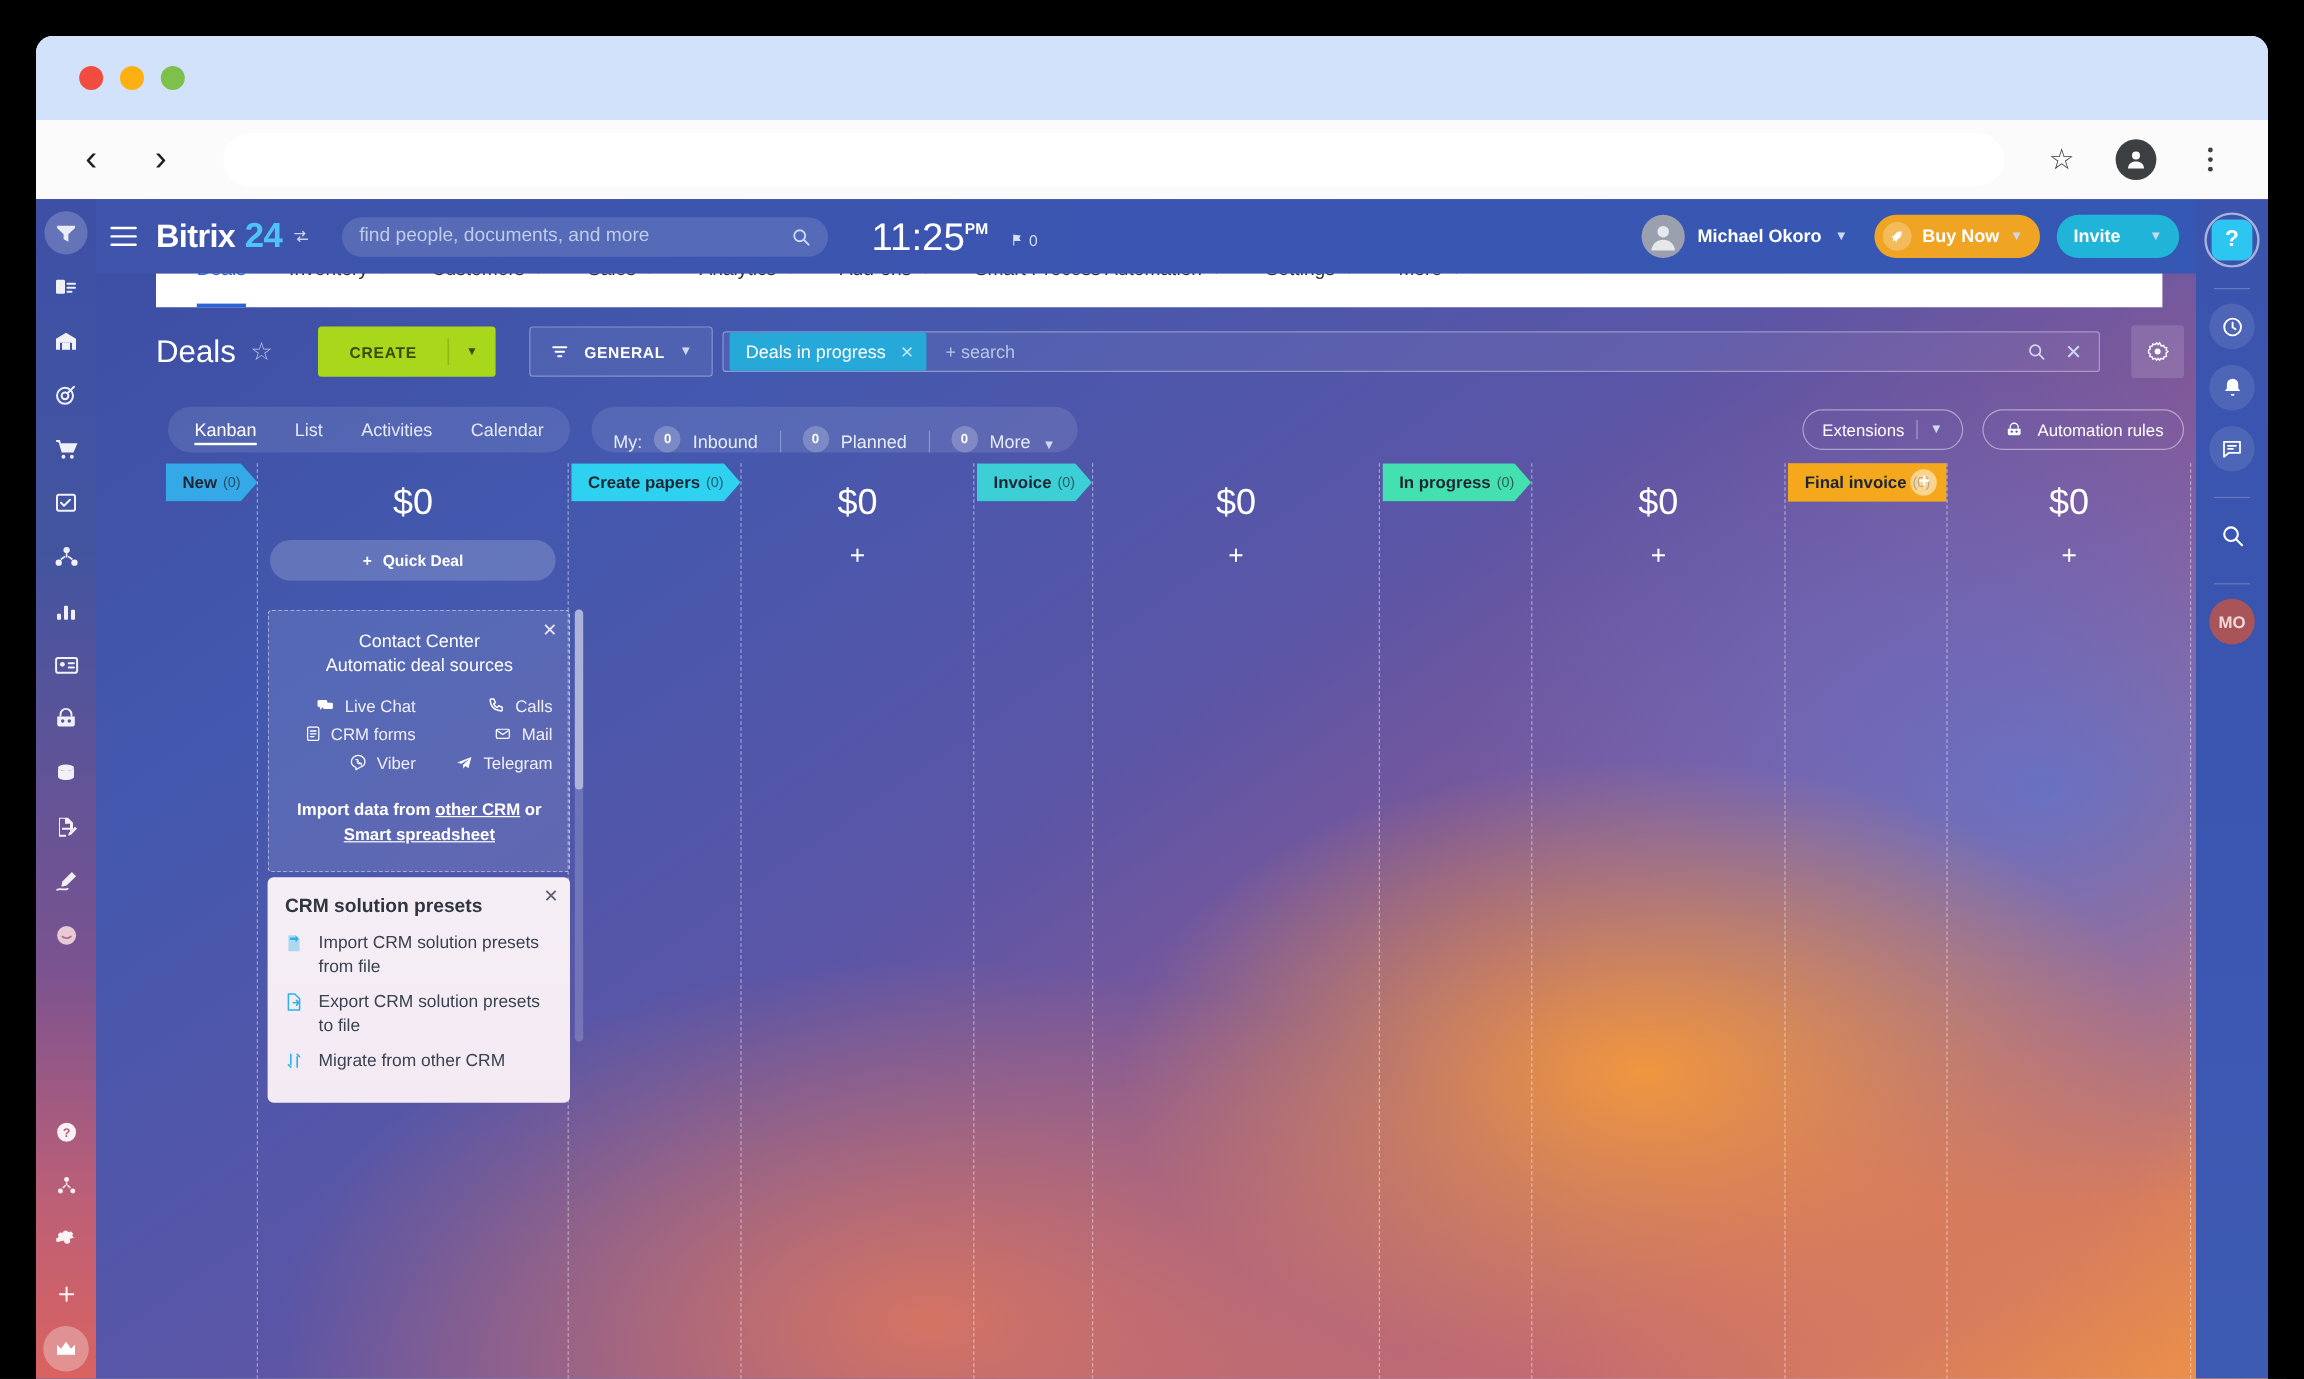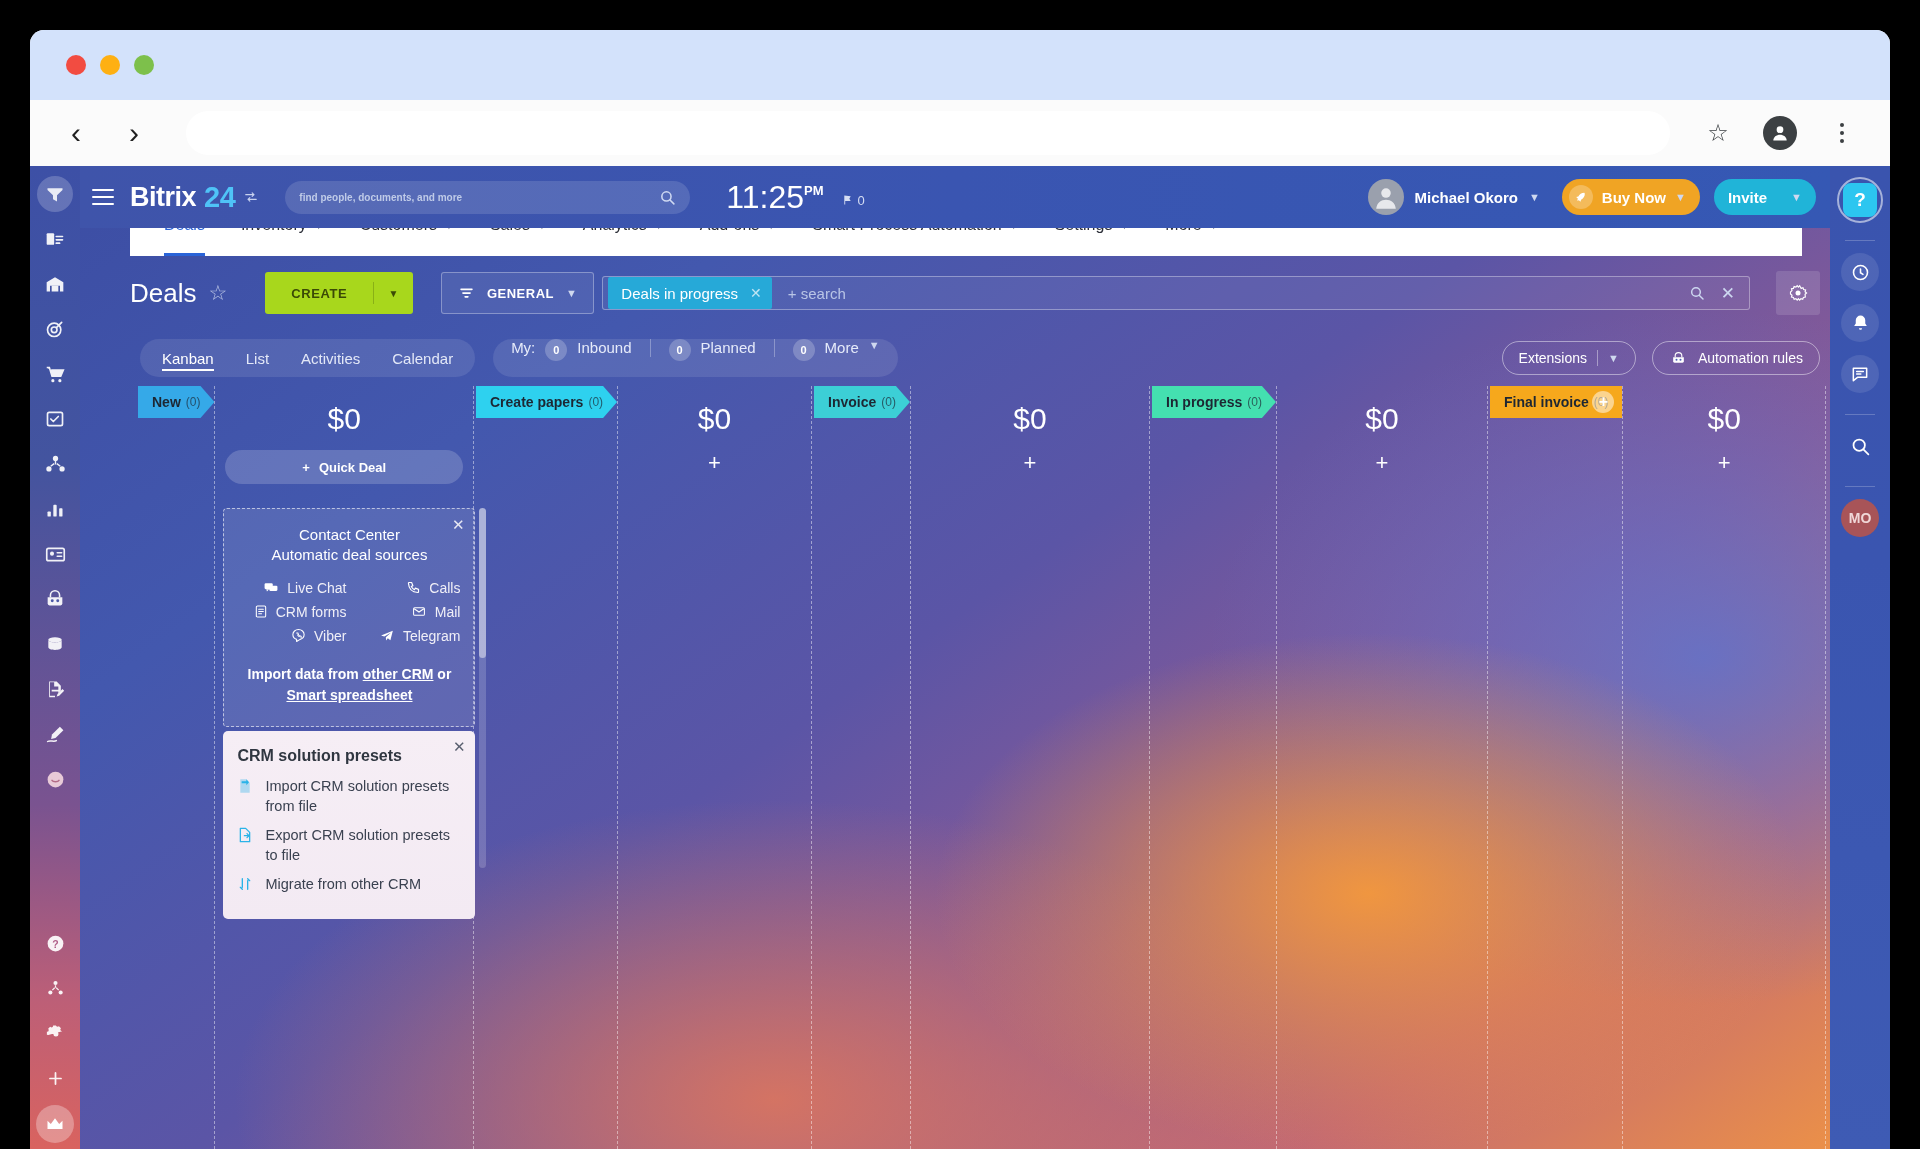--- a/index.html
+++ b/index.html
@@ -95,21 +95,21 @@
   #burger i { display: block; height: 2px; background: #fff; border-radius: 1px; }
   #logo { margin-left: 10px; display: flex; align-items: center; gap: 8px; }
   .logo-b { font-size: 27px; font-weight: 700; color: #fff; letter-spacing: -.5px; }
   .logo-24 { font-size: 29px; font-weight: 700; color: #4fc3f7; letter-spacing: -.5px; }
   .logo-swap { color: #c8d2ef; font-size: 16px; }
   #global-search {
     width: 405px; height: 33px; margin-left: 26px;
     background: rgba(255,255,255,.13); border-radius: 17px;
     display: flex; align-items: center; padding: 0 14px;
   }
-  #global-search .ph { flex: 1; color: #bfcbe8; font-size: 10px; font-weight: bold; }
+  #global-search .ph { flex: 1; color: #bfcbe8; font-size: 16px; }
   .clock { margin-left: 36px; color: #fff; font-size: 32px; font-weight: 300; display: flex; align-items: flex-start; }
   .clock sup { font-size: 13px; font-weight: 600; margin-top: 4px; }
   .flagcount { margin-left: 18px; color: #d5ddf3; font-size: 13px; display: flex; align-items: center; gap: 5px; margin-top: 6px;}
   .hdr-spacer { flex: 1; }
   #user-block { display: flex; align-items: center; gap: 11px; }
   #user-avatar {
     width: 36px; height: 36px; border-radius: 50%; background: #9aa0ad;
     display: flex; align-items: center; justify-content: center; overflow: hidden;
   }
   #user-name { color: #fff; font-size: 15px; font-weight: 600; }
@@ -219,21 +219,21 @@
     height: 38px; background: rgba(255,255,255,.1); border-radius: 19px;
     display: flex; align-items: center; padding: 0 6px;
   }
   .vtab { padding: 0 16px; color: #e3e8f7; font-size: 15px; position: relative; }
   .vtab.active { color: #fff; }
   .vtab.active::after {
     content:''; position: absolute; left: 16px; right: 16px; bottom: -4px; height: 2px; background: #fff;
   }
   .my-group {
     margin-left: 18px; height: 38px; background: rgba(255,255,255,.1); border-radius: 19px;
-    display: flex; align-items: flex-start; padding: 0 18px; gap: 10px; color: #e6ebfa; font-size: 15px;
+    display: flex; align-items: flex-end; padding: 0 18px; gap: 10px; color: #e6ebfa; font-size: 15px;
   }
   .badge0 {
     width: 22px; height: 22px; border-radius: 50%; background: rgba(255,255,255,.22);
     display: flex; align-items: center; justify-content: center; font-size: 11px; color: #fff; font-weight: 700;
   }
   .vsep { width: 1px; height: 18px; background: rgba(255,255,255,.3); margin: 0 8px; }
   .vr-spacer { flex: 1; }
   .btn-outline {
     height: 34px; border: 1px solid rgba(255,255,255,.45); border-radius: 17px;
     display: flex; align-items: center; gap: 10px; padding: 0 16px;

